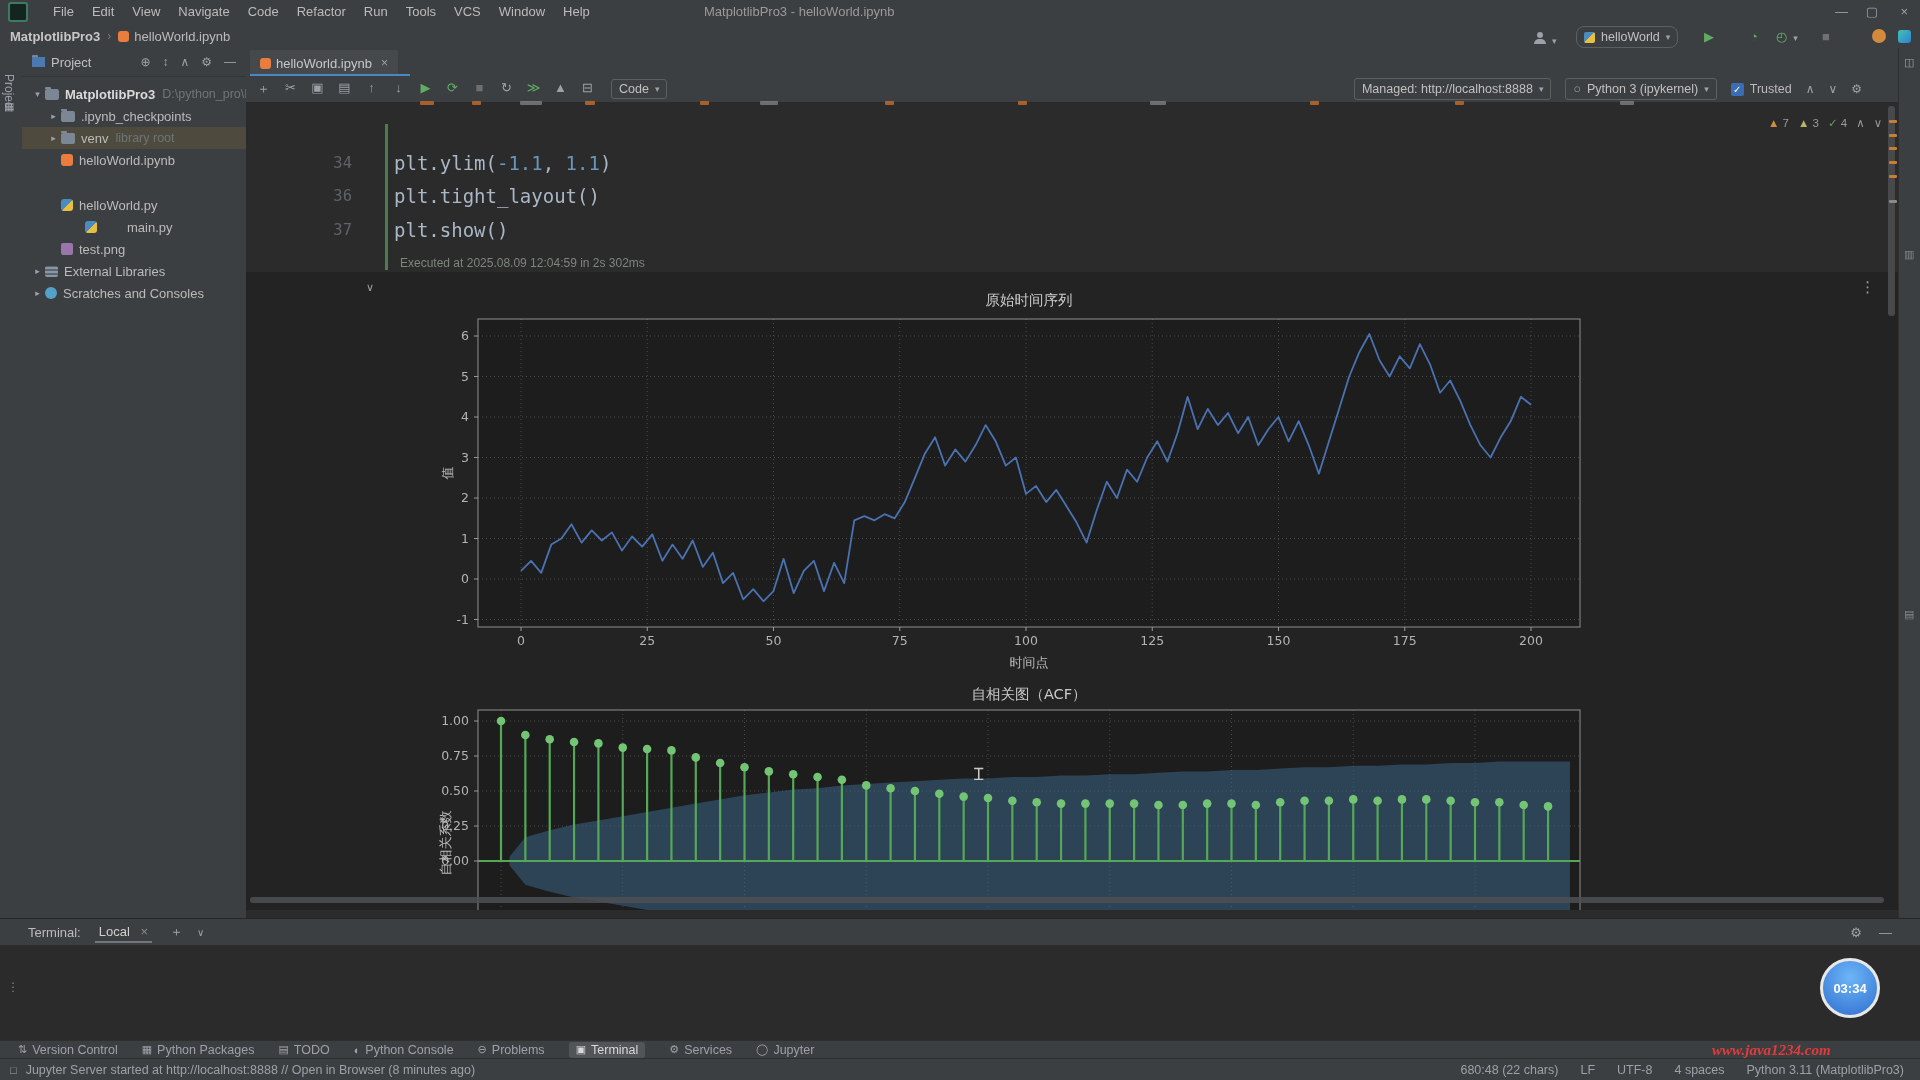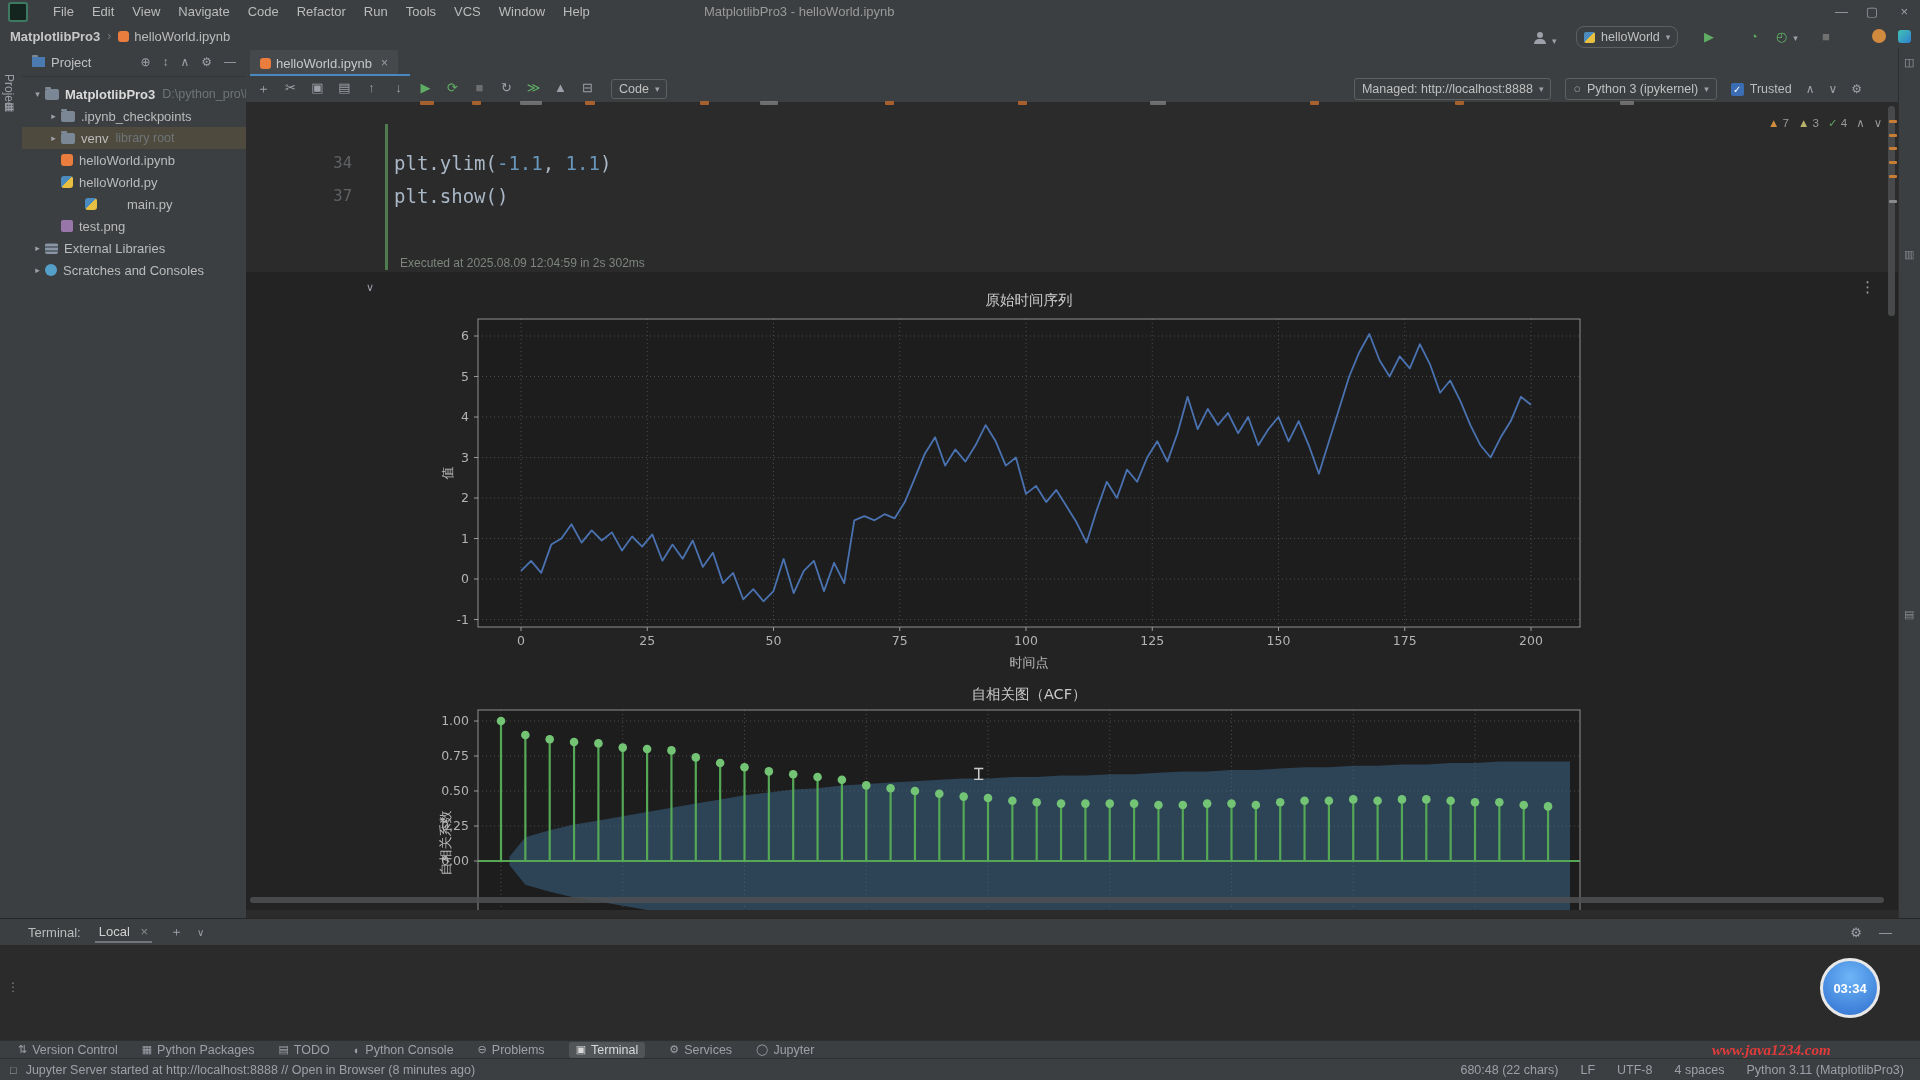--- a/index.html
+++ b/index.html
@@ -184,21 +184,21 @@
           <span class="ticon k-folder"></span>
           <span class="tlabel">venv</span>
           <span class="textra">library root</span>
         </div>
         <div class="tree-row" style="padding-left: 24px;">
           <span class="chev"></span>
           <span class="ticon k-ipynb"></span>
           <span class="tlabel">helloWorld.ipynb</span>
           <span class="textra"></span>
         </div>
-        <div class="tree-row" style="padding-left: 24px;">
+        <div class="tree-row" style="padding-left: 24px; margin-top: 23px;">
           <span class="chev"></span>
           <span class="ticon k-py"></span>
           <span class="tlabel">helloWorld.py</span>
           <span class="textra"></span>
         </div>
         <div class="tree-row" style="padding-left: 24px; gap: 24px;">
           <span class="chev"></span>
           <span class="ticon k-py"></span>
           <span class="tlabel">main.py</span>
           <span class="textra"></span>
@@ -294,20 +294,24 @@
     <span><span style="color:#b8b26a;">▲</span> <span>3</span></span>
     <span><span style="color:#5f9e5f;">✓</span> <span>4</span></span>
     <span>∧</span>
     <span>∨</span>
   </div>
 
   <div id="code-lines">
       <div class="code-row">
         <span class="gut">34</span>
         <span class="codetxt"><span class="c-plain">plt.ylim(</span><span class="c-num">-1.1</span><span class="c-plain">, </span><span class="c-num">1.1</span><span class="c-plain">)</span></span>
+      </div>
+      <div class="code-row">
+        <span class="gut">36</span>
+        <span class="codetxt"><span class="c-plain">plt.tight_layout()</span></span>
       </div>
       <div class="code-row">
         <span class="gut">37</span>
         <span class="codetxt"><span class="c-plain">plt.show()</span></span>
       </div>
     </div>
   <div class="abs change-bar"></div>
   <div class="abs executed">Executed at 2025.08.09 12:04:59 in 2s 302ms</div>
 
   <div class="abs output-bg"></div>

